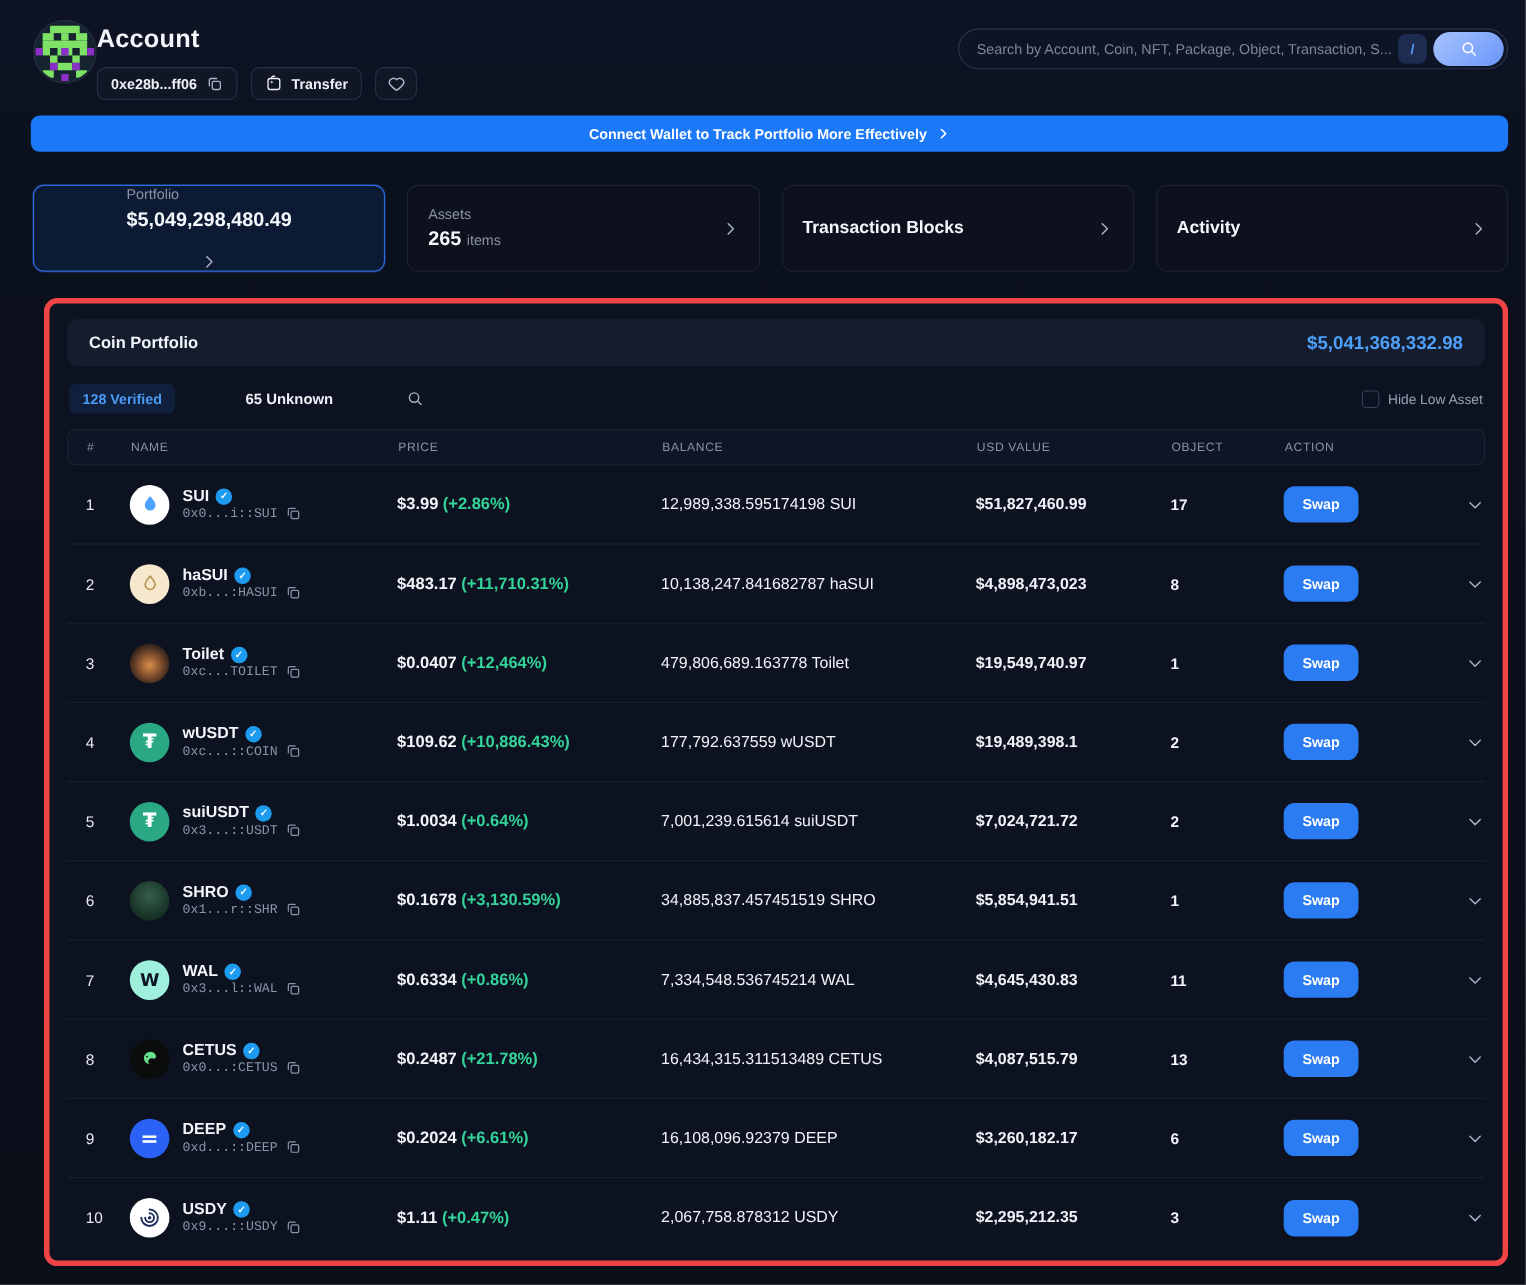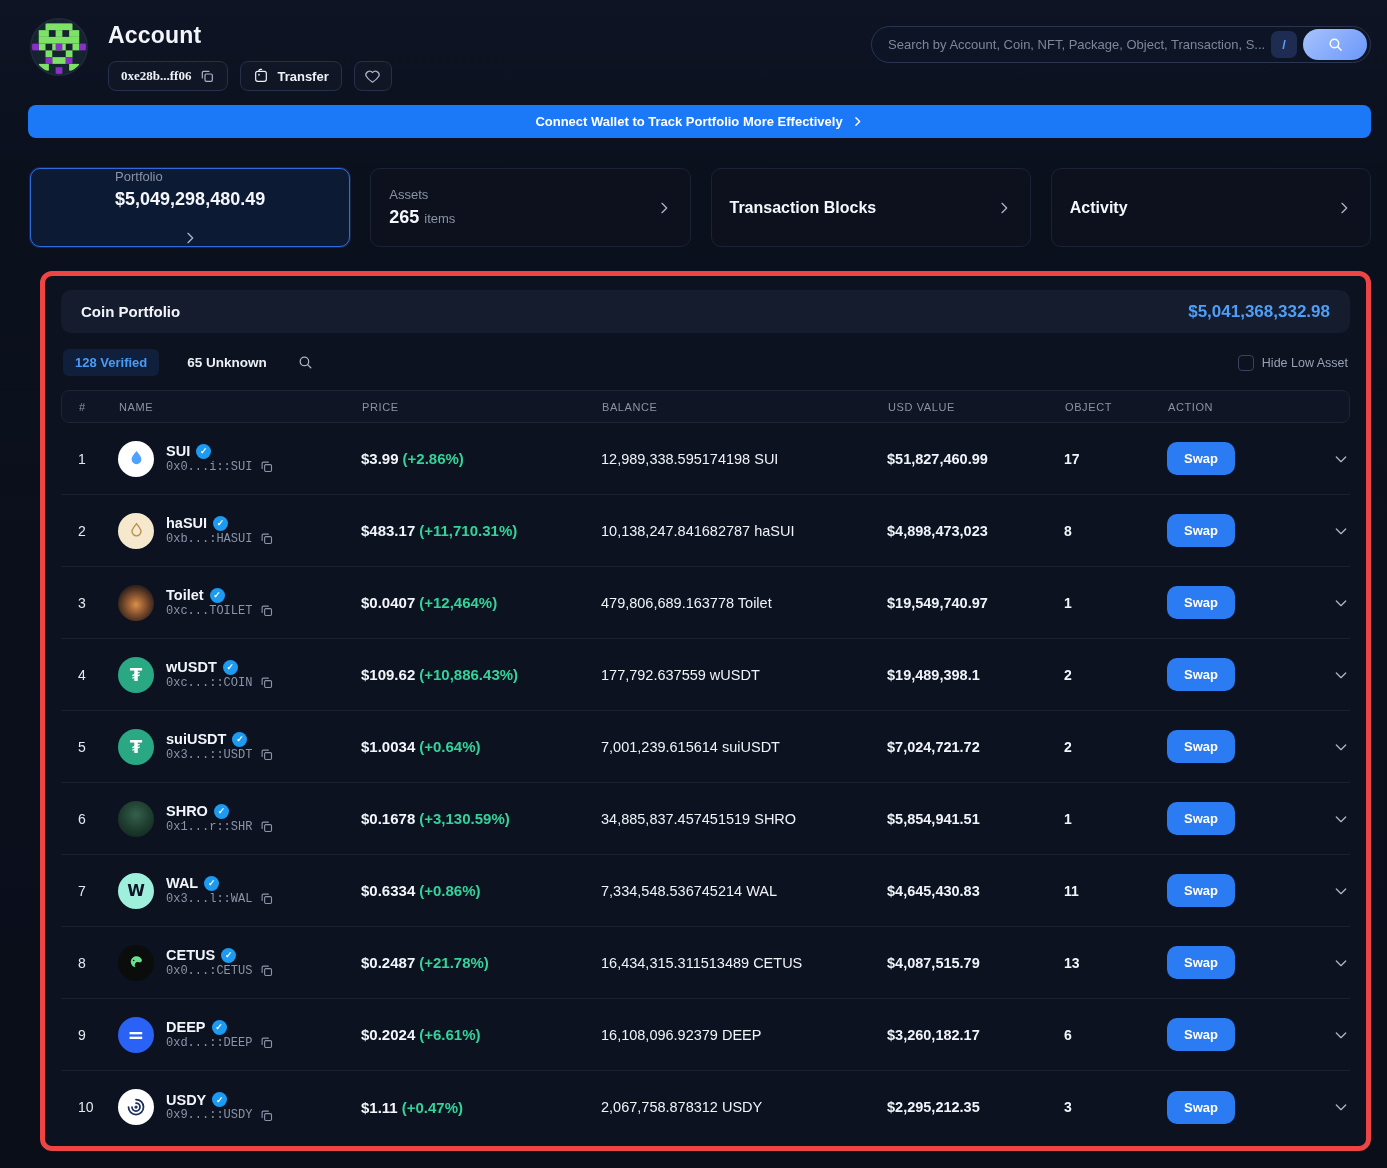--- a/index.html
+++ b/index.html
@@ -6,27 +6,27 @@
   html,body { width:1387px; height:1168px; overflow:hidden; }
   body {
     background: linear-gradient(180deg,#0e1424 0%, #0b101d 180px, #0a0e19 100%);
     font-family:"Liberation Sans", sans-serif;
     color:#f2f5fa;
   }
   .page { padding:0 16px; }
 
   
   .hdr { display:flex; justify-content:space-between; align-items:flex-start; padding:18px 0 0 14px; }
-  .hdr-left { display:flex; gap:20px; }
+  .hdr-left { display:flex; }
   .avatar { width:58px; height:58px; border-radius:50%; overflow:hidden; flex:none; border:2px solid #1e2a3a; }
   .hdr-title { font-size:23px; font-weight:bold; letter-spacing:.2px; padding-top:4px; }
   .chips { display:flex; gap:12px; margin-top:12px; align-items:center; }
   .chip { display:flex; align-items:center; gap:8px; height:30px; padding:0 12px;
           border:1px solid #26304a; border-radius:8px; background:rgba(255,255,255,0.02); cursor:pointer; }
-  .chip .mono { font-family:Liberation Serif, serif; font-weight:bold; font-size:13px; color:#eef1f7; }
+  .chip .mono { font-family:Liberation Sans, sans-serif; font-weight:bold; font-size:13px; color:#eef1f7; }
   .chip-label { font-size:13px; font-weight:bold; color:#eef1f7; }
   .icon-stroke { stroke:#aab3c6; fill:none; stroke-width:1.8; stroke-linecap:round; stroke-linejoin:round; }
   .heart-chip { width:38px; justify-content:center; padding:0; }
 
   .searchbar { display:flex; align-items:center; margin-top:8px; width:500px; height:37px;
                border:1px solid #2a3550; border-radius:19px; background:#0d1426; padding:0 3px 0 16px; }
   .searchbar input { flex:1; background:transparent; border:none; outline:none; color:#cfd6e4;
                      font-size:13px; font-family:"Liberation Sans", sans-serif; }
   .searchbar input::placeholder { color:#7d8698; }
   .slash-badge { width:26px; height:27px; border-radius:7px; background:#1d2c50; color:#5b9bff;
@@ -52,21 +52,21 @@
   .card-title { font-size:16px; font-weight:bold; color:#f4f7fb; }
 
   
   .panel { margin:24px 0 0 24px; background:#0c1220; border:5px solid #ef4444; border-radius:12px;
            padding:14px 16px 10px 16px; height:880px; overflow:hidden; }
   .panel-titlebar { background:#151c2e; border-radius:10px; height:43px; display:flex;
                     align-items:center; justify-content:space-between; padding:0 20px; }
   .panel-title { font-size:15px; font-weight:bold; }
   .panel-total { font-size:17px; font-weight:bold; color:#4d9ff8; }
 
-  .tabsrow { display:flex; align-items:center; margin:16px 2px 0 2px; }
+  .tabsrow { display:flex; align-items:center; margin:16px 2px 0 2px;gap:36px; }
   .tab-pill { font-size:13px; font-weight:bold; color:#4b9bf5; background:#10203c;
               padding:6px 12px; border-radius:6px; cursor:pointer; }
   .tab-plain { font-size:13.5px; font-weight:bold; color:#edf0f5; margin-left:28px; cursor:pointer; }
   .tab-search { margin-left:30px; cursor:pointer; display:flex; }
   .spacer { flex:1; }
   .hidelow { display:flex; align-items:center; gap:8px; cursor:pointer; }
   .checkbox { width:16px; height:16px; border:1.5px solid #39435c; border-radius:4px; background:transparent; }
   .hidelow-label { font-size:12.5px; color:#98a1b4; }
 
   

